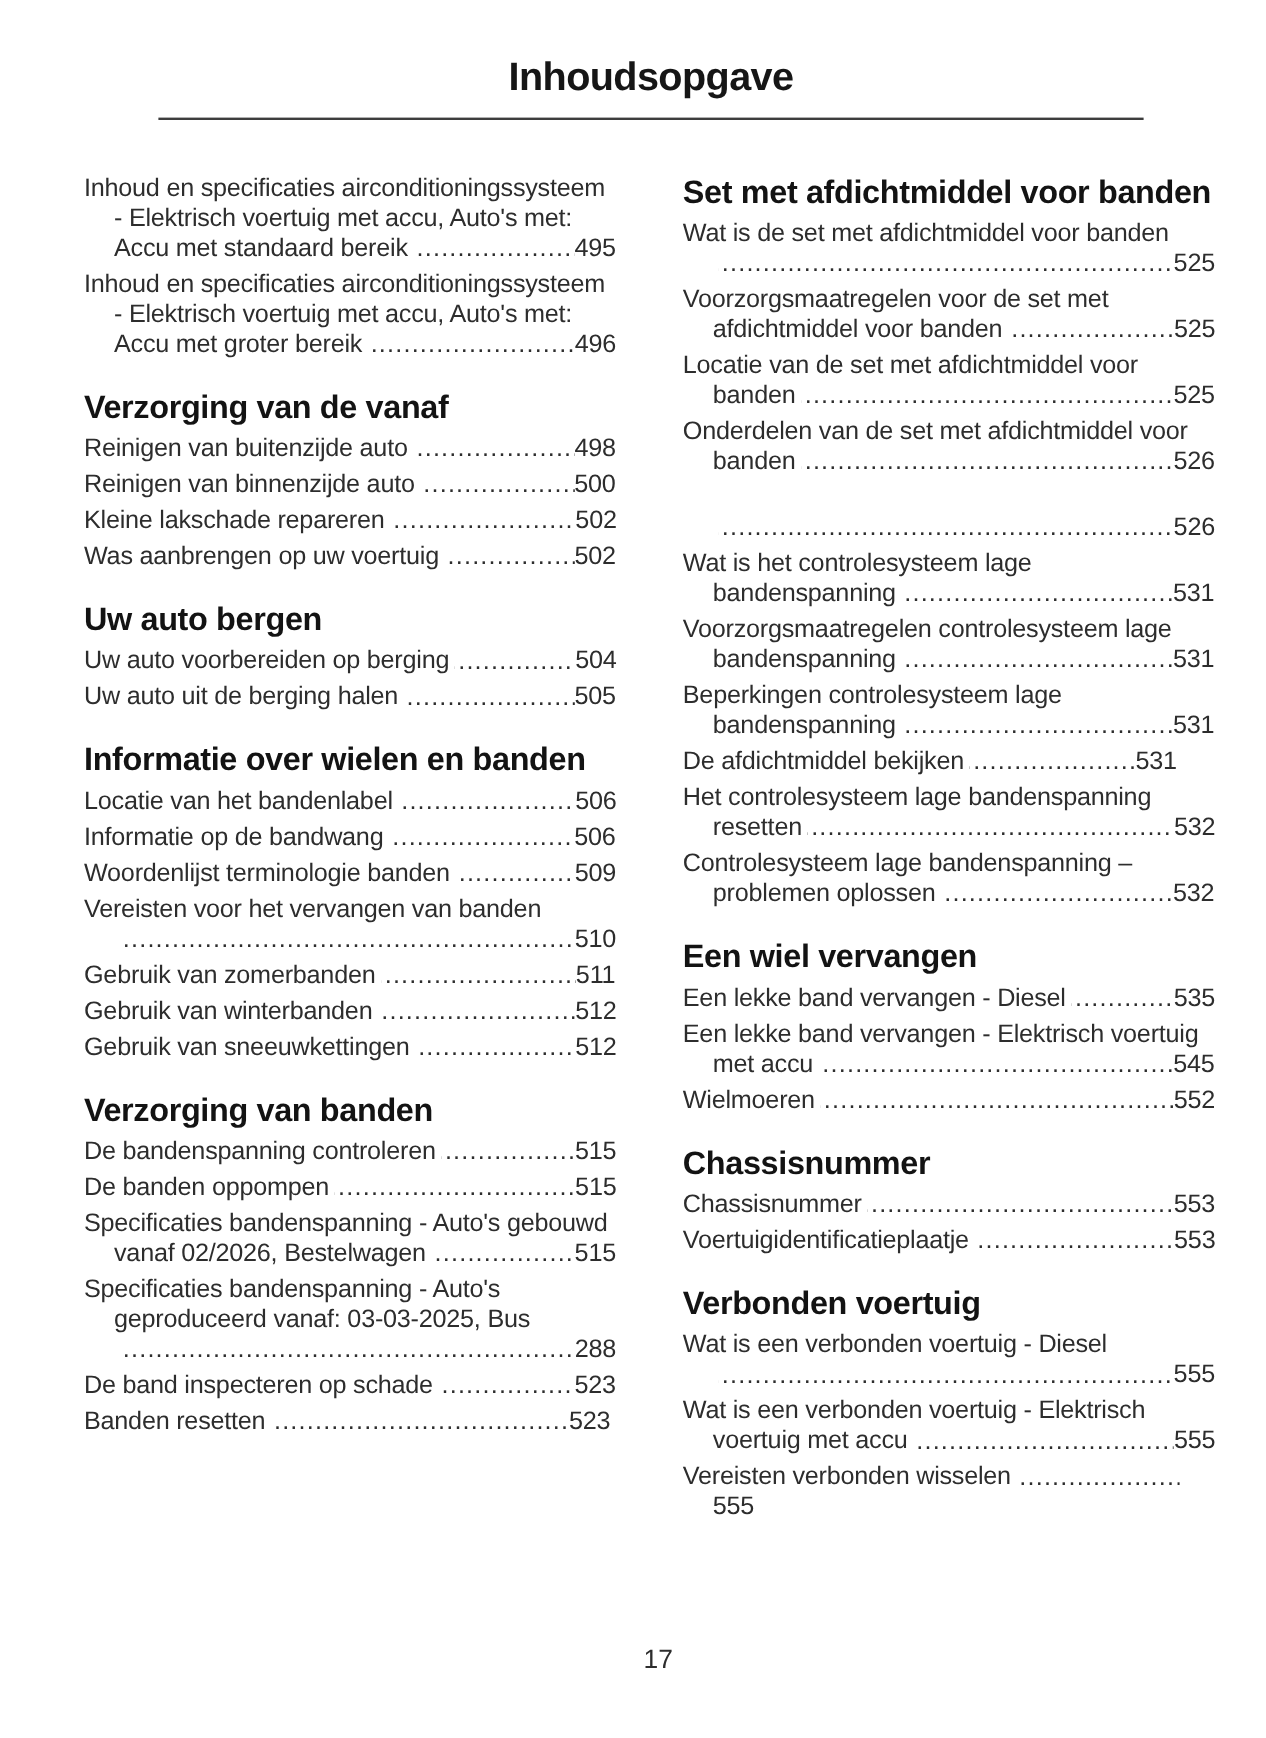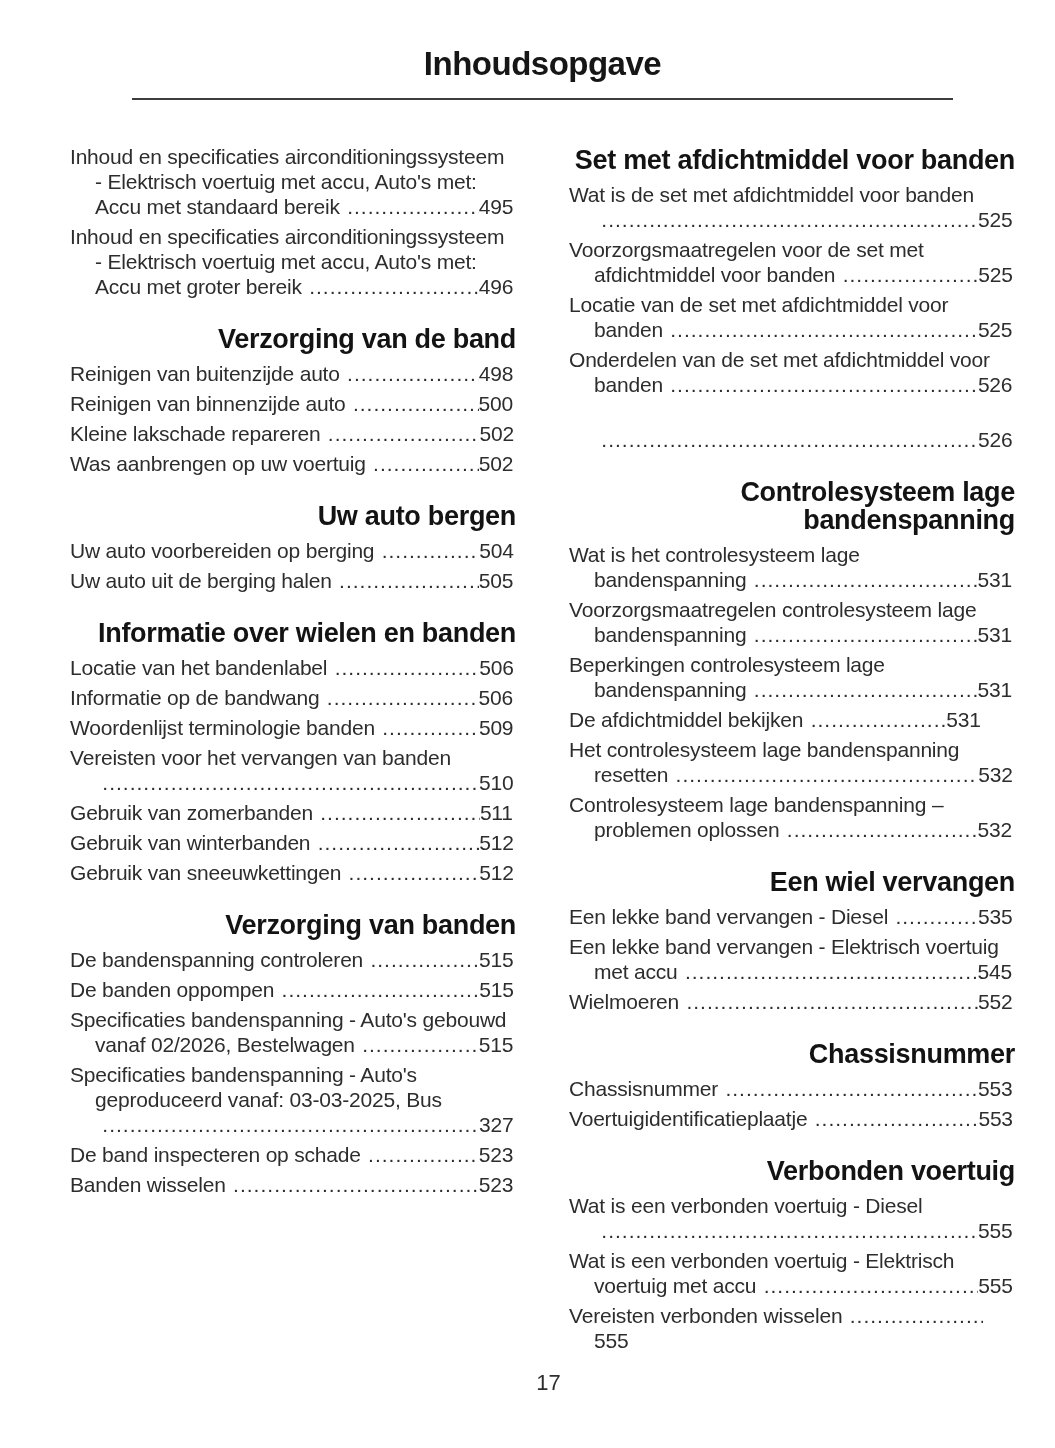--- a/index.html
+++ b/index.html
@@ -38,21 +38,20 @@
   .col { flex: 1 1 0; min-width: 0; }
   .sec-heading {
     font-size: 27px;
     line-height: 28px;
     font-weight: bold;
     letter-spacing: -0.3px;
     color: #131313;
     margin: 26px 0 8px 0;
     padding-left: 25px;
     text-indent: -25px;
-    text-align: right;
   }
   .col > .sec-heading:first-child { margin-top: 2px; }
   .toc-item {
     position: relative;
     font-size: 21px;
     line-height: 25px;
     letter-spacing: -0.2px;
     margin-bottom: 5px;
     padding-left: 25px;
     text-indent: -25px;
@@ -83,52 +82,51 @@
 <div class="page">
   <header class="header">
     <h1 class="title">Inhoudsopgave</h1>
     <hr class="rule">
   </header>
 
   <main class="columns">
     <section class="col">
         <div class="toc-item"><span>Inhoud en specificaties airconditioningssysteem - Elektrisch voertuig met accu, Auto's met: Accu met standaard bereik</span><span class="m"></span><span class="dots" style="width: 134px;">................................................................................................................................................................</span><span class="pg">495</span></div>
         <div class="toc-item"><span>Inhoud en specificaties airconditioningssysteem - Elektrisch voertuig met accu, Auto's met: Accu met groter bereik</span><span class="m"></span><span class="dots" style="width: 172px;">................................................................................................................................................................</span><span class="pg">496</span></div>
-        <h2 class="sec-heading">Verzorging van de band</h2>
+        <h2 class="sec-heading">Verzorging van de vanaf</h2>
         <div class="toc-item"><span>Reinigen van buitenzijde auto</span><span class="m"></span><span class="dots" style="width: 134px;">................................................................................................................................................................</span><span class="pg">498</span></div>
         <div class="toc-item"><span>Reinigen van binnenzijde auto</span><span class="m"></span><span class="dots" style="width: 128px;">................................................................................................................................................................</span><span class="pg">500</span></div>
         <div class="toc-item"><span>Kleine lakschade repareren</span><span class="m"></span><span class="dots" style="width: 154px;">................................................................................................................................................................</span><span class="pg">502</span></div>
         <div class="toc-item"><span>Was aanbrengen op uw voertuig</span><span class="m"></span><span class="dots" style="width: 108px;">................................................................................................................................................................</span><span class="pg">502</span></div>
         <h2 class="sec-heading">Uw auto bergen</h2>
         <div class="toc-item"><span>Uw auto voorbereiden op berging</span><span class="m"></span><span class="dots" style="width: 100px;">................................................................................................................................................................</span><span class="pg">504</span></div>
         <div class="toc-item"><span>Uw auto uit de berging halen</span><span class="m"></span><span class="dots" style="width: 142px;">................................................................................................................................................................</span><span class="pg">505</span></div>
         <h2 class="sec-heading">Informatie over wielen en banden</h2>
         <div class="toc-item"><span>Locatie van het bandenlabel</span><span class="m"></span><span class="dots" style="width: 147px;">................................................................................................................................................................</span><span class="pg">506</span></div>
         <div class="toc-item"><span>Informatie op de bandwang</span><span class="m"></span><span class="dots" style="width: 154px;">................................................................................................................................................................</span><span class="pg">506</span></div>
         <div class="toc-item"><span>Woordenlijst terminologie banden</span><span class="m"></span><span class="dots" style="width: 99px;">................................................................................................................................................................</span><span class="pg">509</span></div>
         <div class="toc-item"><span>Vereisten voor het vervangen van banden</span><span class="m"></span><br><span class="dots" style="width: 379px;">................................................................................................................................................................</span><span class="pg">510</span></div>
         <div class="toc-item"><span>Gebruik van zomerbanden</span><span class="m"></span><span class="dots" style="width: 162px;">................................................................................................................................................................</span><span class="pg">511</span></div>
         <div class="toc-item"><span>Gebruik van winterbanden</span><span class="m"></span><span class="dots" style="width: 164px;">................................................................................................................................................................</span><span class="pg">512</span></div>
         <div class="toc-item"><span>Gebruik van sneeuwkettingen</span><span class="m"></span><span class="dots" style="width: 133px;">................................................................................................................................................................</span><span class="pg">512</span></div>
         <h2 class="sec-heading">Verzorging van banden</h2>
         <div class="toc-item"><span>De bandenspanning controleren</span><span class="m"></span><span class="dots" style="width: 111px;">................................................................................................................................................................</span><span class="pg">515</span></div>
         <div class="toc-item"><span>De banden oppompen</span><span class="m"></span><span class="dots" style="width: 200px;">................................................................................................................................................................</span><span class="pg">515</span></div>
         <div class="toc-item"><span>Specificaties bandenspanning - Auto's gebouwd vanaf 02/2026, Bestelwagen</span><span class="m"></span><span class="dots" style="width: 119px;">................................................................................................................................................................</span><span class="pg">515</span></div>
-        <div class="toc-item"><span>Specificaties bandenspanning - Auto's geproduceerd vanaf: 03-03-2025, Bus</span><span class="m"></span><br><span class="dots" style="width: 379px;">................................................................................................................................................................</span><span class="pg">327</span></div>
+        <div class="toc-item"><span>Specificaties bandenspanning - Auto's geproduceerd vanaf: 03-03-2025, Bus</span><span class="m"></span><br><span class="dots" style="width: 379px;">................................................................................................................................................................</span><span class="pg">288</span></div>
         <div class="toc-item"><span>De band inspecteren op schade</span><span class="m"></span><span class="dots" style="width: 113px;">................................................................................................................................................................</span><span class="pg">523</span></div>
-        <div class="toc-item"><span>Banden wisselen</span><span class="m"></span><span class="dots" style="width: 248px;">................................................................................................................................................................</span><span class="pg">523</span></div>
+        <div class="toc-item"><span>Banden resetten</span><span class="m"></span><span class="dots" style="width: 248px;">................................................................................................................................................................</span><span class="pg">523</span></div>
       </section>
     <section class="col">
         <h2 class="sec-heading">Set met afdichtmiddel voor banden</h2>
         <div class="toc-item"><span>Wat is de set met afdichtmiddel voor banden</span><span class="m"></span><br><span class="dots" style="width: 379px;">................................................................................................................................................................</span><span class="pg">525</span></div>
         <div class="toc-item"><span>Voorzorgsmaatregelen voor de set met afdichtmiddel voor banden</span><span class="m"></span><span class="dots" style="width: 138px;">................................................................................................................................................................</span><span class="pg">525</span></div>
         <div class="toc-item"><span>Locatie van de set met afdichtmiddel voor banden</span><span class="m"></span><span class="dots" style="width: 310px;">................................................................................................................................................................</span><span class="pg">525</span></div>
         <div class="toc-item"><span>Onderdelen van de set met afdichtmiddel voor banden</span><span class="m"></span><span class="dots" style="width: 310px;">................................................................................................................................................................</span><span class="pg">526</span></div>
         <div class="toc-item"><span class="m"></span><br><span class="dots" style="width: 379px;">................................................................................................................................................................</span><span class="pg">526</span></div>
-        <h2 class="sec-heading">Controlesysteem lage bandenspanning</h2>
         <div class="toc-item"><span>Wat is het controlesysteem lage bandenspanning</span><span class="m"></span><span class="dots" style="width: 226px;">................................................................................................................................................................</span><span class="pg">531</span></div>
         <div class="toc-item"><span>Voorzorgsmaatregelen controlesysteem lage bandenspanning</span><span class="m"></span><span class="dots" style="width: 226px;">................................................................................................................................................................</span><span class="pg">531</span></div>
         <div class="toc-item"><span>Beperkingen controlesysteem lage bandenspanning</span><span class="m"></span><span class="dots" style="width: 226px;">................................................................................................................................................................</span><span class="pg">531</span></div>
         <div class="toc-item"><span>De afdichtmiddel bekijken</span><span class="m"></span><span class="dots" style="width: 138px;">................................................................................................................................................................</span><span class="pg">531</span></div>
         <div class="toc-item"><span>Het controlesysteem lage bandenspanning resetten</span><span class="m"></span><span class="dots" style="width: 305px;">................................................................................................................................................................</span><span class="pg">532</span></div>
         <div class="toc-item"><span>Controlesysteem lage bandenspanning – problemen oplossen</span><span class="m"></span><span class="dots" style="width: 193px;">................................................................................................................................................................</span><span class="pg">532</span></div>
         <h2 class="sec-heading">Een wiel vervangen</h2>
         <div class="toc-item"><span>Een lekke band vervangen - Diesel</span><span class="m"></span><span class="dots" style="width: 85px;">................................................................................................................................................................</span><span class="pg">535</span></div>
         <div class="toc-item"><span>Een lekke band vervangen - Elektrisch voertuig met accu</span><span class="m"></span><span class="dots" style="width: 295px;">................................................................................................................................................................</span><span class="pg">545</span></div>
         <div class="toc-item"><span>Wielmoeren</span><span class="m"></span><span class="dots" style="width: 294px;">................................................................................................................................................................</span><span class="pg">552</span></div>

